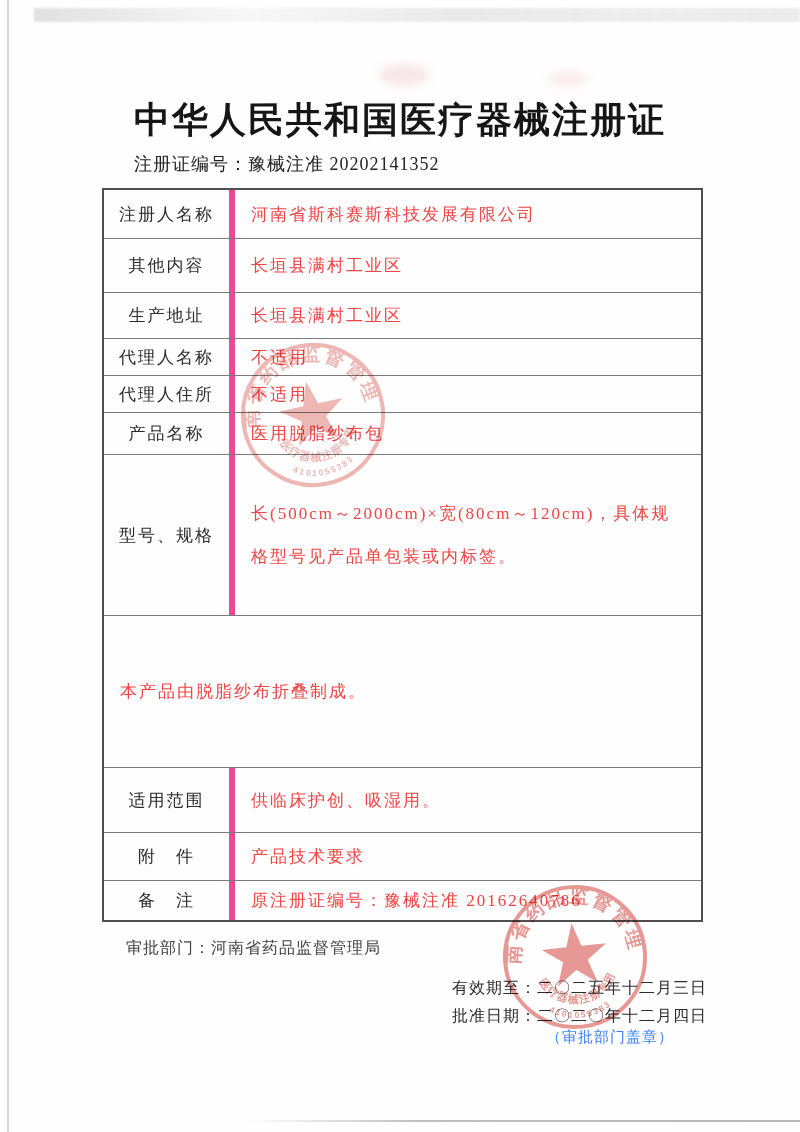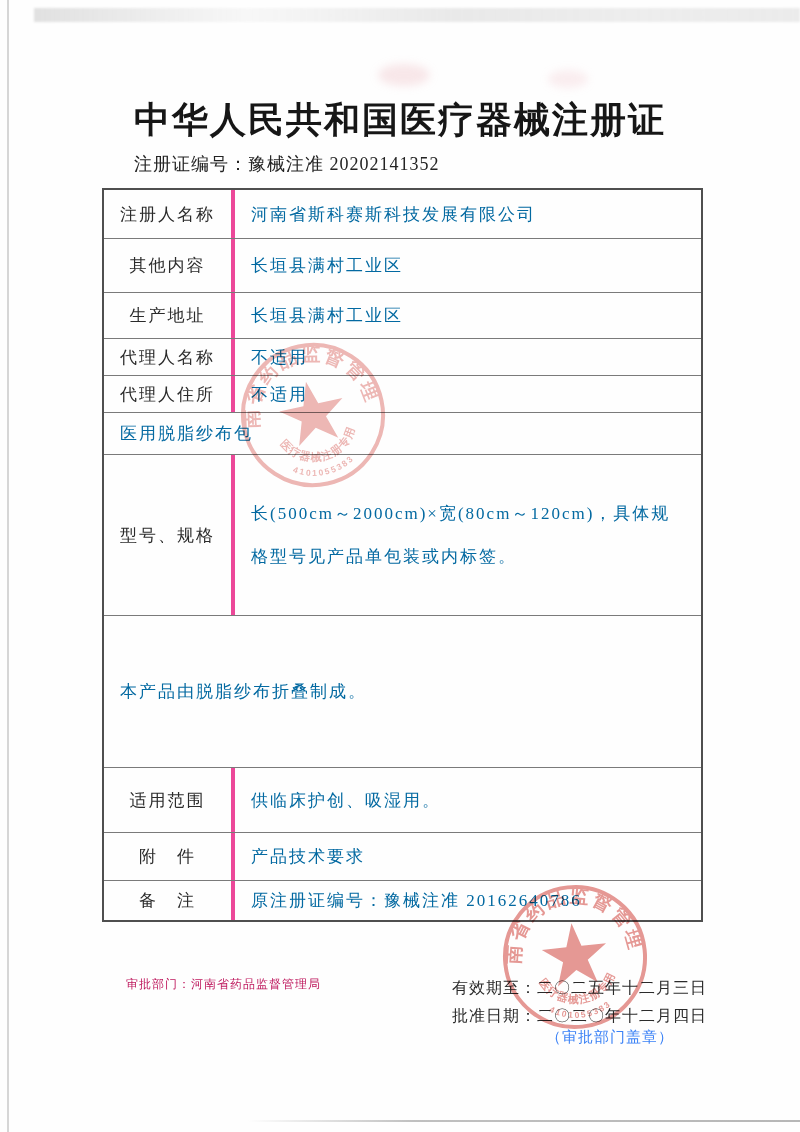--- a/index.html
+++ b/index.html
@@ -24,29 +24,29 @@
   .title{position:absolute;top:96px;left:0;right:0;text-align:center;
     font-size:36px;font-weight:bold;letter-spacing:2px;color:#161616;
     font-family:"Liberation Sans","DejaVu Sans",sans-serif;}
   .regline{position:absolute;top:152px;left:134px;font-size:18px;letter-spacing:1px;color:#232323;}
 
   
   .cert-table{position:absolute;left:102px;top:188px;width:601px;
     border:2px solid #4f4f4f;box-sizing:border-box;background:transparent;}
   .trow{display:flex;border-top:1px solid #7a7a7a;box-sizing:border-box;}
   .trow:first-child{border-top:none;}
-  .tlabel{width:131px;flex:0 0 131px;border-right:4px solid #ec4899;box-sizing:border-box;
+  .tlabel{width:131px;flex:0 0 131px;border-right:6px solid #ec4899;box-sizing:border-box;
     display:flex;align-items:center;justify-content:center;text-align:center;
     font-size:17px;letter-spacing:2px;color:#2b2b2b;}
   .tvalue{flex:1;display:flex;align-items:center;box-sizing:border-box;
-    padding:4px 14px 4px 16px;font-size:17px;letter-spacing:2px;color:#0369a1;}
+    padding:4px 14px 4px 16px;font-size:17px;letter-spacing:2px;color:#ef4444;}
   .tall .tvalue{line-height:2.55;}
 
   
-  .footer-left{position:absolute;left:126px;top:976px;font-size:12px;letter-spacing:1px;color:#be185d;}
+  .footer-left{position:absolute;left:126px;top:938px;font-size:16px;letter-spacing:1px;color:#404040;}
   .footer-right{position:absolute;left:452px;top:974px;font-size:16px;letter-spacing:1px;color:#2b2b2b;line-height:28px;}
   .seal-note{position:absolute;left:452px;top:1028px;width:222px;text-align:right;
     font-size:15px;letter-spacing:1px;color:#3b82f6;}
 
   
   .stamp{position:absolute;mix-blend-mode:multiply;}
   .stamp svg{display:block;}
   .stamp-upper{left:228px;top:330px;opacity:.42;transform:rotate(-12deg);}
   .stamp-lower{left:490px;top:872px;opacity:.60;transform:rotate(-6deg);}
   .stamp text{font-family:"Liberation Sans","DejaVu Sans",sans-serif;font-weight:bold;}
@@ -78,20 +78,21 @@
   </div>
   <div class="trow" style="height:37px">
     <div class="tlabel">代理人名称</div>
     <div class="tvalue">不适用</div>
   </div>
   <div class="trow" style="height:37px">
     <div class="tlabel">代理人住所</div>
     <div class="tvalue">不适用</div>
   </div>
   <div class="trow" style="height:42px">
+    <div class="tlabel">产品名称</div>
     <div class="tvalue">医用脱脂纱布包</div>
   </div>
   <div class="trow tall" style="height:161px">
     <div class="tlabel">型号、规格</div>
     <div class="tvalue">长(500cm～2000cm)×宽(80cm～120cm)，具体规格型号见产品单包装或内标签。</div>
   </div>
   <div class="trow tall" style="height:152px">
     <div class="tvalue">本产品由脱脂纱布折叠制成。</div>
   </div>
   <div class="trow" style="height:65px">

